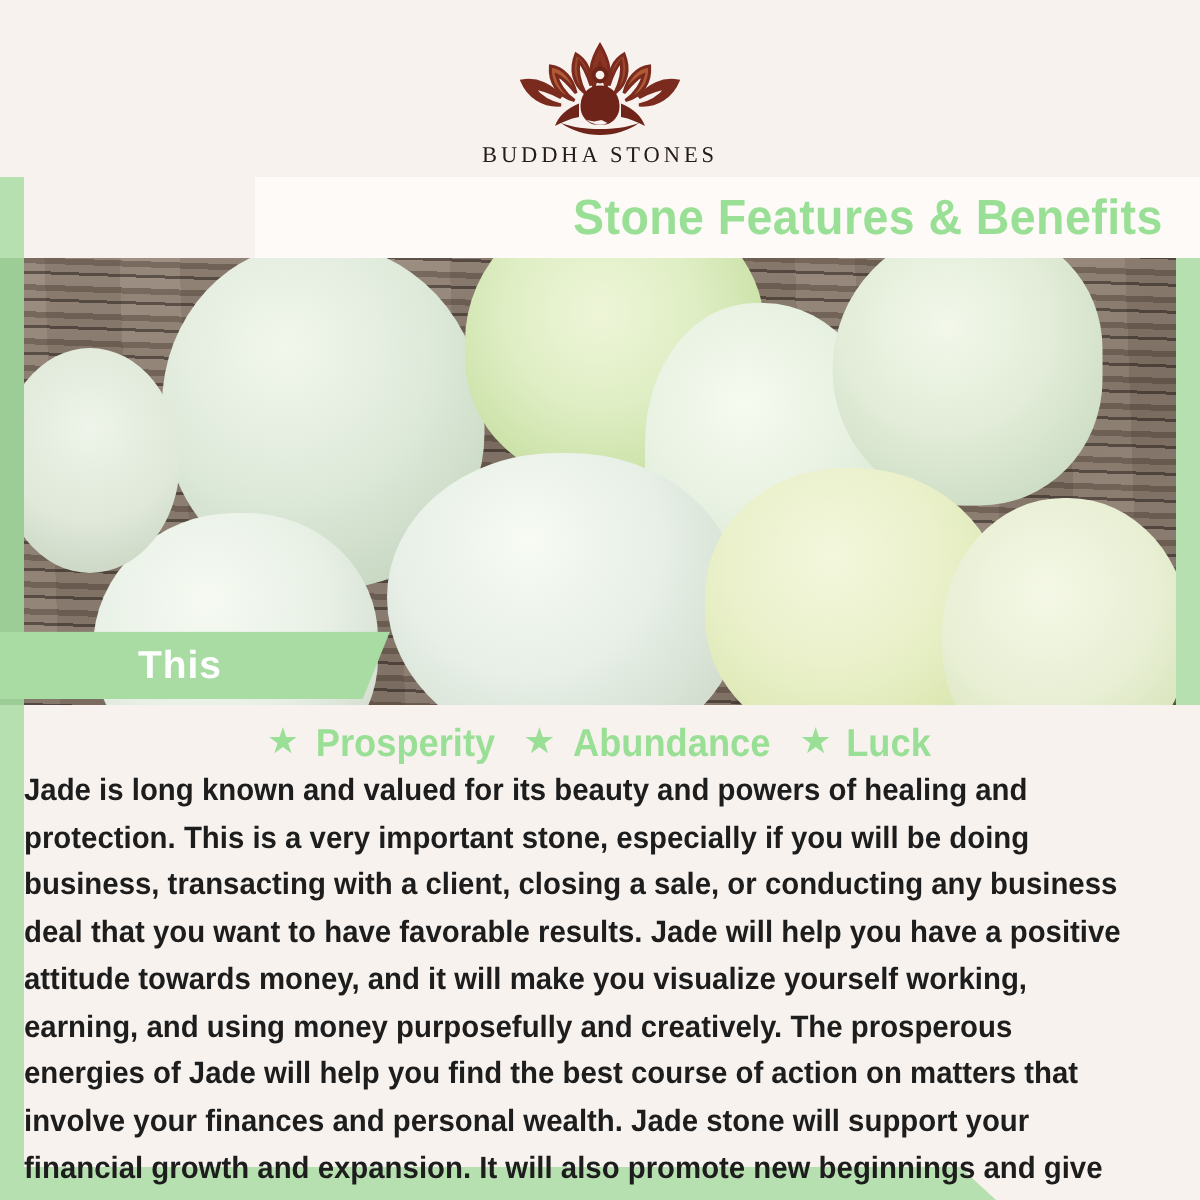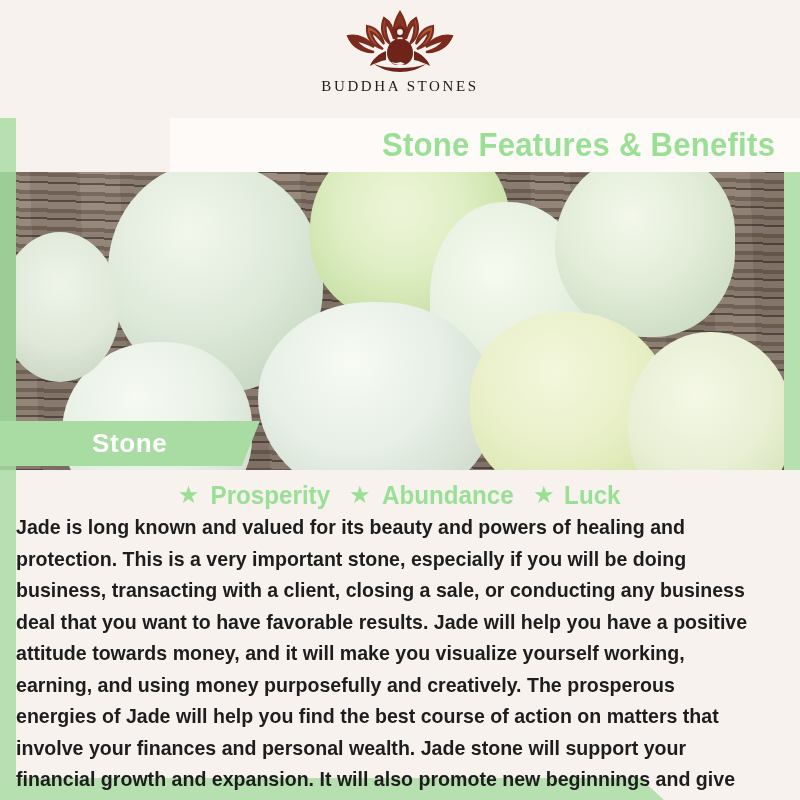--- a/index.html
+++ b/index.html
@@ -63,21 +63,21 @@
   .logo-area {
     position: absolute;
     top: 0; left: 0;
     width: 800px; height: 118px;
     background: #f7f2ee;
     z-index: 3;
     display: flex;
     flex-direction: column;
     align-items: center;
     justify-content: flex-start;
-    padding-top: 6px;
+    padding-top: 24px;
   }
   .logo-mark { width: 132px; height: 68px; display: block; }
   .brand-name {
     margin-top: 4px;
     font-family: "Liberation Serif", serif;
     font-size: 15px;
     letter-spacing: 2.6px;
     color: #241a18;
     white-space: nowrap;
   }
@@ -260,21 +260,21 @@
     <div class="stone" style="left:628px; top:160px; width:165px; height:185px; border-radius:50% 50% 52% 48%;
                 background:radial-gradient(circle at 42% 34%, #f4f8e6 0%, #e8efd4 48%, #d6e2b6 82%, #c0cf9c 100%);"></div>
 
     <div class="stone" style="left:0px; top:60px; width:120px; height:150px; border-radius:50%;
                 background:radial-gradient(circle at 50% 35%, #eef4e9 0%, #dfe8d9 55%, #c4d0bd 100%);"></div>
   </div>
 
   <div class="band-left-over"></div>
 
   <div class="jade-label">
-    <span class="jade-text">Stone</span>
+    <span class="jade-text">This</span>
   </div>
 
   <div class="benefits">
     <div class="benefit">
       <span class="star">★</span>
       <span class="benefit-label">Prosperity</span>
     </div>
     <div class="benefit">
       <span class="star">★</span>
       <span class="benefit-label">Abundance</span>

